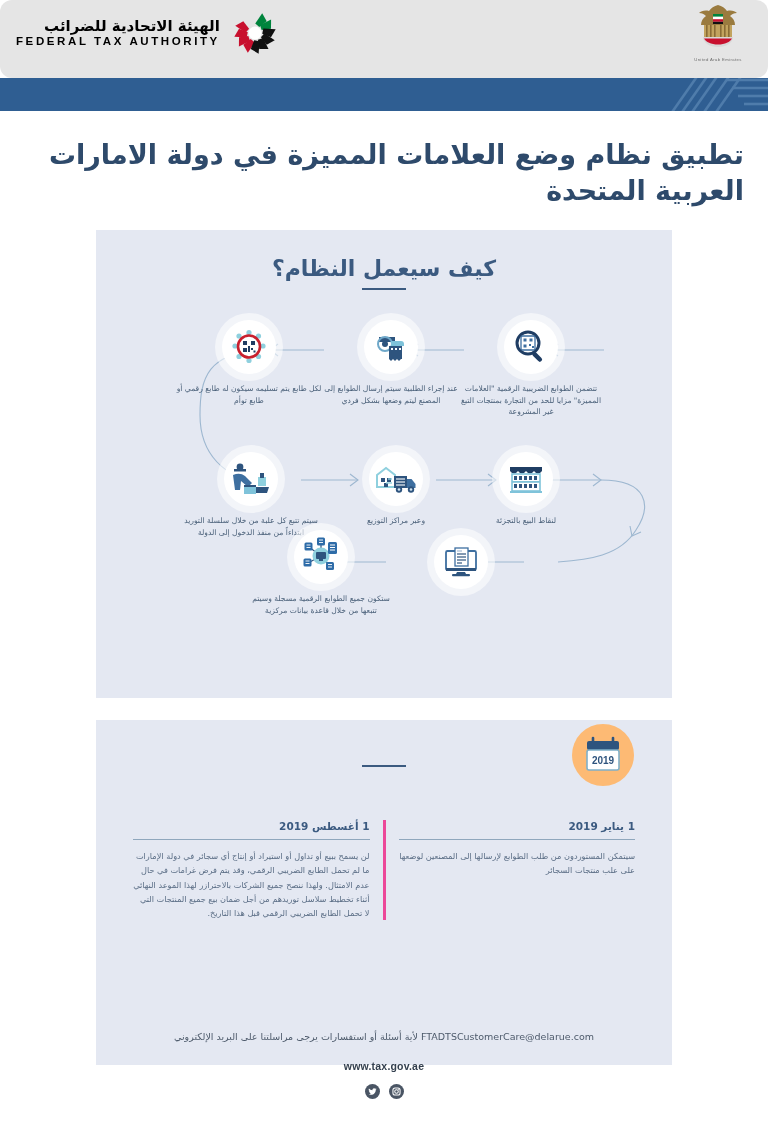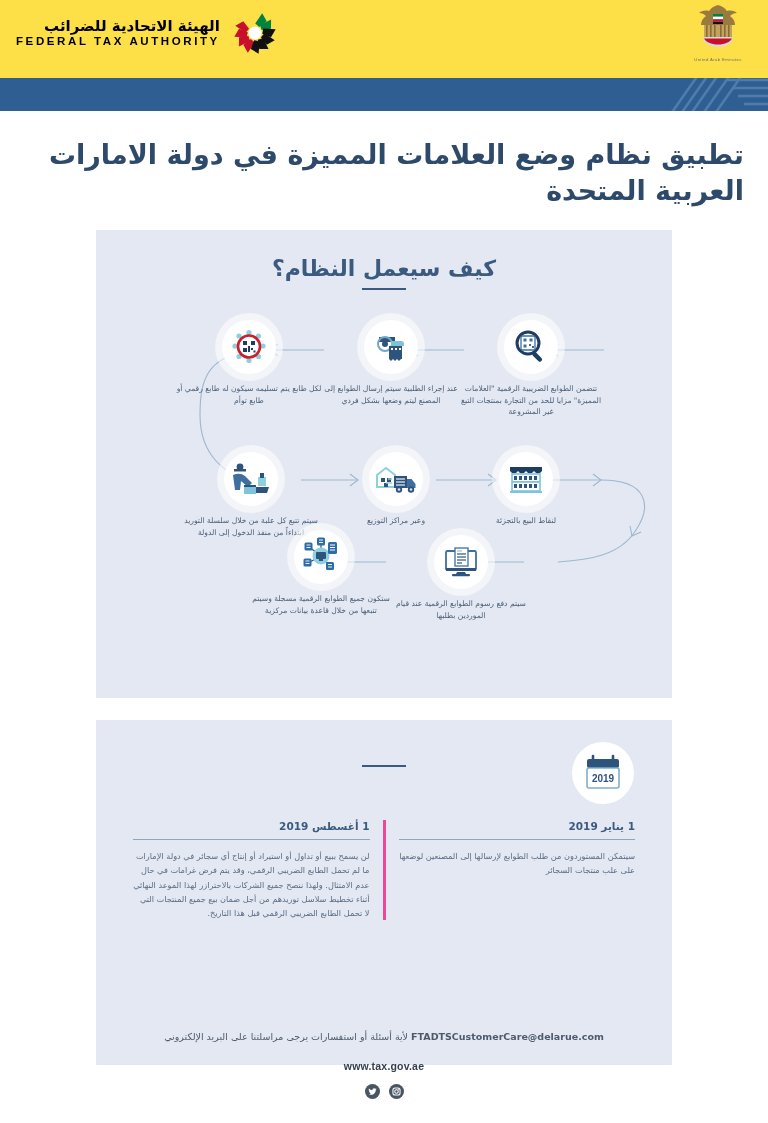--- a/index.html
+++ b/index.html
@@ -6,21 +6,21 @@
   body{
     width:768px;height:1123px;
     background:#ffffff;
     font-family:"DejaVu Sans","Liberation Sans",sans-serif;
     color:#3d4f66;
     overflow:hidden;
     position:relative;
   }
   
   .top-header{
-    height:78px;background:#fde047;position:relative;
+    height:78px;background:#e5e5e5;position:relative;border-radius:12px;
   }
   .fta-logo{
     position:absolute;left:16px;top:8px;
     display:flex;align-items:center;gap:10px;
   }
   .fta-text{display:flex;flex-direction:column;align-items:flex-end;line-height:1.15;}
   .fta-ar{
     font-size:15px;color:#000;font-weight:700;letter-spacing:1px;direction:rtl;
   }
   .fta-en{
@@ -76,22 +76,22 @@
     width:54px;height:54px;border-radius:50%;background:#ffffff;
     margin:0 auto;display:flex;align-items:center;justify-content:center;
     box-shadow:0 0 0 7px rgba(255,255,255,.55);
   }
   .node .cap{
     direction:rtl;margin-top:9px;font-size:7.6px;line-height:1.55;color:#4a6079;
   }
   
   .panel-dates{margin-top:22px;height:345px;}
   .cal-badge{
-    position:absolute;right:38px;top:22px;
-    width:62px;height:62px;border-radius:50%;background:#ffffff;
+    position:absolute;right:38px;top:4px;
+    width:62px;height:62px;border-radius:50%;background:#fdba74;
     display:flex;align-items:center;justify-content:center;
   }
   .dates-head{
     position:absolute;top:38px;left:0;right:0;text-align:center;
   }
   .dates-grid{
     position:absolute;top:100px;left:24px;right:24px;
     display:flex;flex-direction:row-reverse;gap:0;
   }
   .date-col{
@@ -105,21 +105,21 @@
   .date-body{
     direction:rtl;text-align:right;font-size:8.2px;line-height:1.72;color:#5a6d85;
   }
   
   .footer{
     position:absolute;left:0;right:0;bottom:0;height:105px;text-align:center;
   }
   .foot-contact{
     direction:rtl;font-size:9.5px;color:#4d5a6b;padding-top:13px;
   }
-  .foot-contact .mail{direction:ltr;unicode-bidi:embed;font-weight:bold;}
+  .foot-contact .mail{direction:ltr;unicode-bidi:embed;}
   .foot-site{
     margin-top:18px;font-size:10.5px;font-weight:700;color:#34404f;
     font-family:"Liberation Sans",sans-serif;letter-spacing:.2px;
   }
   .socials{
     margin-top:12px;display:flex;justify-content:center;gap:9px;
   }
   .soc{width:15px;height:15px;}
 </style>
 </head>
@@ -390,21 +390,20 @@
           <rect x="15" y="6" width="13" height="18" fill="#ffffff" stroke="#3e6fa0" stroke-width="1.3"></rect>
           <g stroke="#2e547e" stroke-width="1.2">
               <path d="M17 12 h9"></path>
               <path d="M17 15 h9"></path>
               <path d="M17 18 h9"></path>
               <path d="M17 21 h5"></path>
             </g>
           <rect x="17" y="8" width="5" height="2" fill="#c8d6e6"></rect>
         </svg>
       </div>
-      <div class="cap">سيتم دفع رسوم الطوابع الرقمية عند قيام الموردين بطلبها</div>
     </div>
 
     <div class="node" style="left:150px;top:300px;">
       <div class="bubble">
         <svg width="44" height="42" viewBox="0 0 44 42">
           <g stroke="#2e547e" stroke-width="1.2">
             <path d="M22 20 L10 11"></path>
               <path d="M22 20 L22 7"></path>
               <path d="M22 20 L34 12"></path>
             <path d="M22 20 L9 27"></path>

